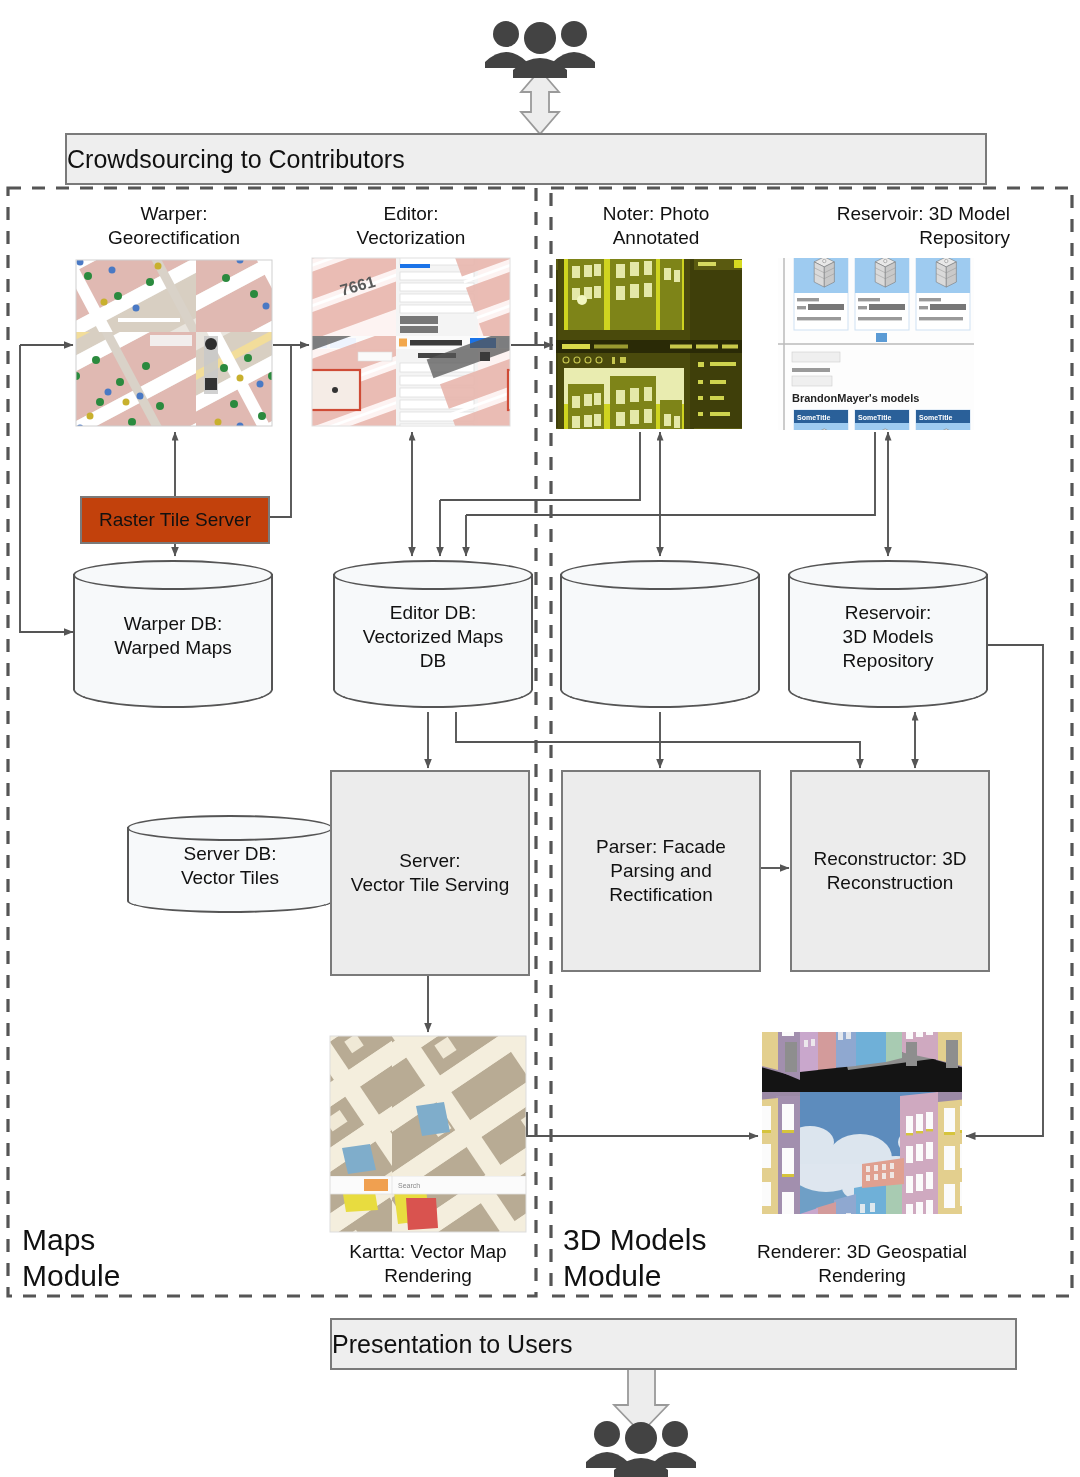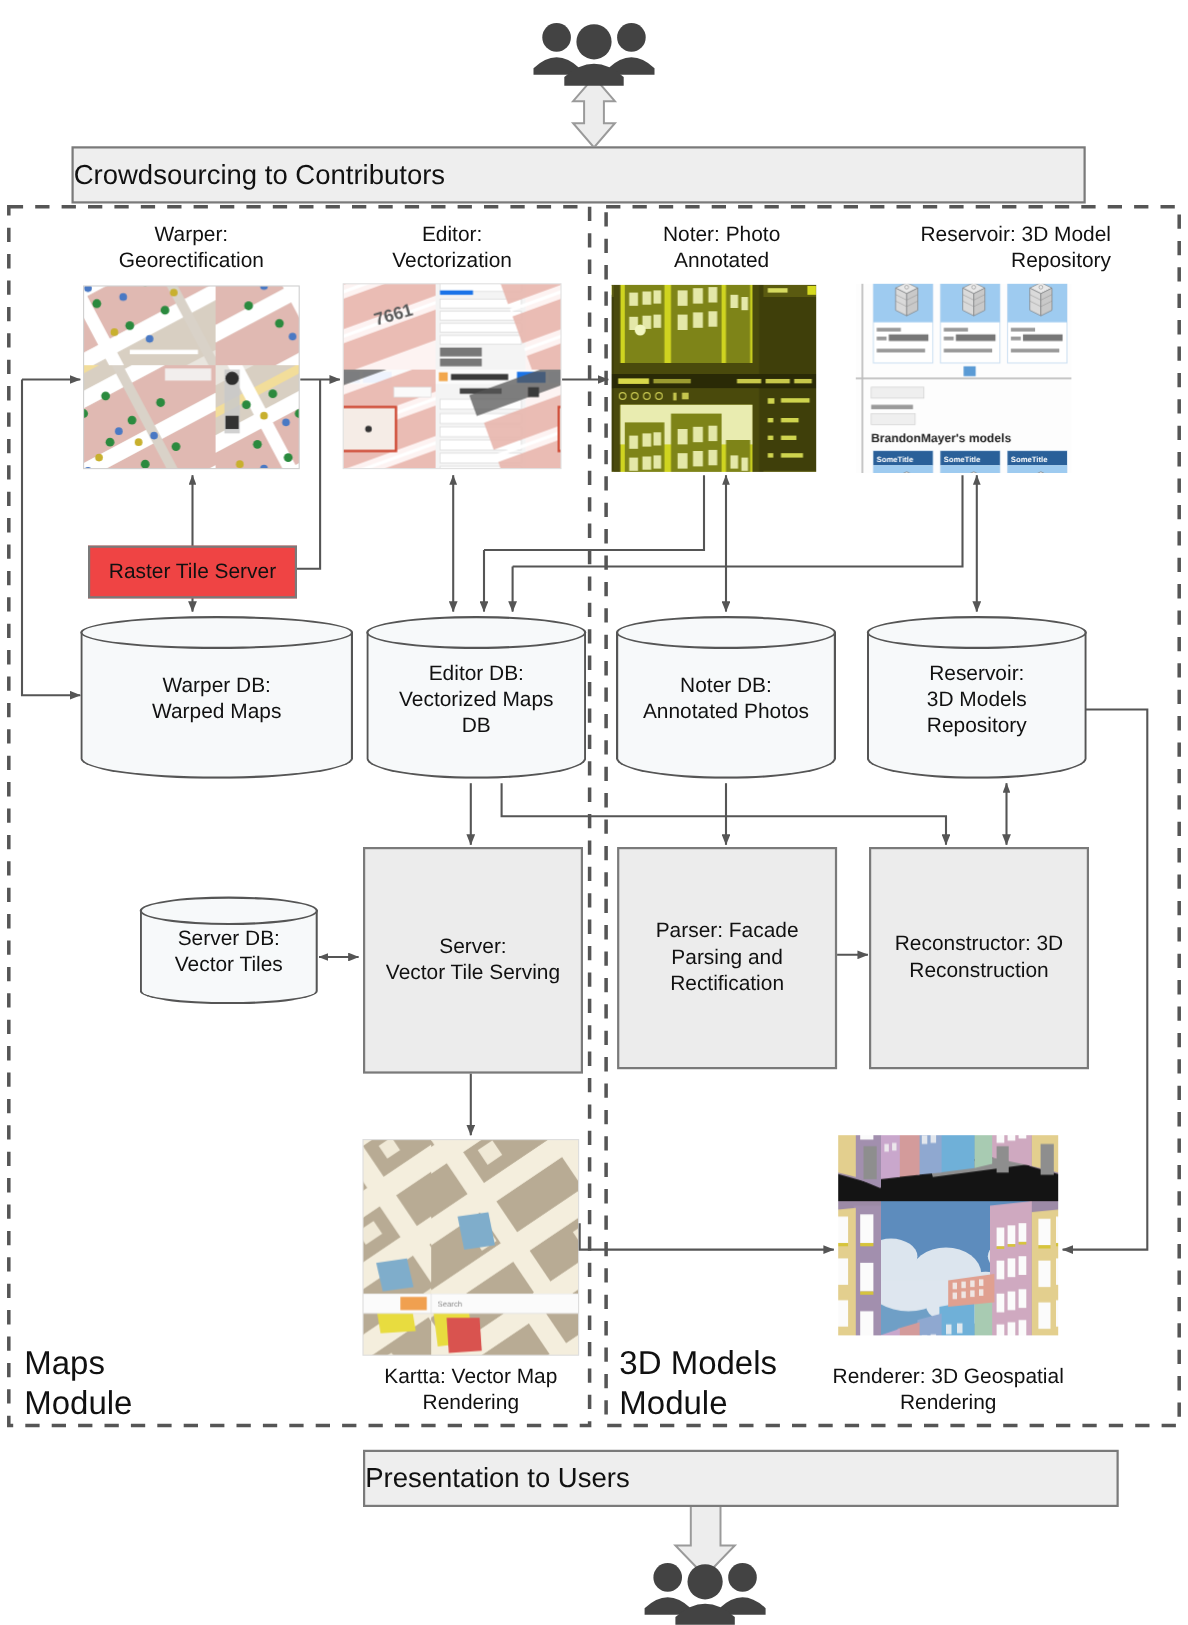--- a/index.html
+++ b/index.html
@@ -8,21 +8,21 @@
   svg.wires{position:absolute;left:0;top:0;width:1080px;height:1477px;pointer-events:none;}
 
   .bar{position:absolute;background:#eeeeee;border:2px solid #7a7a7a;display:flex;align-items:center;justify-content:flex-start;}
   .bar span{font-size:25px;color:#111;}
 
   .caption{position:absolute;text-align:center;font-size:19px;line-height:24px;color:#111;}
 
   .procbox{position:absolute;background:#ececec;border:2px solid #7a7a7a;display:flex;align-items:center;justify-content:center;text-align:center;}
   .procbox span{font-size:19px;line-height:24px;padding:0 8px;}
 
-  .smallbox{position:absolute;background:#ef4444;border:2px solid #7a7a7a;display:flex;align-items:center;justify-content:center;}
+  .smallbox{position:absolute;background:#c2410c;border:2px solid #7a7a7a;display:flex;align-items:center;justify-content:center;}
   .smallbox span{font-size:19px;}
 
   .modlabel{position:absolute;font-size:30px;line-height:36px;color:#111;}
 
   
   .db{position:absolute;}
   .db .body{position:absolute;left:0;right:0;top:14px;bottom:0;background:#f7f9fa;border-left:2.5px solid #555;border-right:2.5px solid #555;border-bottom:2.5px solid #555;border-radius:0 0 50% 50%/0 0 14% 14%;}
   .db .top{position:absolute;left:0;top:0;right:0;height:30px;background:#f7f9fa;border:2.5px solid #555;border-radius:50%;box-sizing:border-box;}
   .db .lbl{position:absolute;left:0;right:0;top:50%;transform:translateY(-46%);text-align:center;font-size:19px;line-height:24px;color:#111;}
 </style>
@@ -509,21 +509,21 @@
   </div>
   <div class="caption" style="left:798px;top:202px;width:212px;text-align:right;">
     <div>Reservoir: 3D Model</div>
     <div>Repository</div>
   </div>
 
   <div class="smallbox" style="left:80px;top:496px;width:186px;height:44px;">
     <span>Raster Tile Server</span>
   </div>
 
-  <div class="db" style="left:73px;top:560px;width:200px;height:148px;padding-left:48px;">
+  <div class="db" style="left:73px;top:560px;width:200px;height:148px;">
     <div class="body"></div>
       <div class="top"></div>
     <div class="lbl">
       <div>Warper DB:</div>
       <div>Warped Maps</div>
     </div>
   </div>
 
   <div class="db" style="left:333px;top:560px;width:200px;height:148px;">
     <div class="body"></div>
@@ -531,37 +531,33 @@
     <div class="lbl">
       <div>Editor DB:</div>
       <div>Vectorized Maps</div>
       <div>DB</div>
     </div>
   </div>
 
   <div class="db" style="left:560px;top:560px;width:200px;height:148px;">
     <div class="body"></div>
       <div class="top"></div>
-    <div class="lbl">
-      <div>Noter DB:</div>
-      <div>Annotated Photos</div>
-    </div>
   </div>
 
   <div class="db" style="left:788px;top:560px;width:200px;height:148px;">
     <div class="body"></div>
       <div class="top"></div>
     <div class="lbl">
       <div>Reservoir:</div>
       <div>3D Models</div>
       <div>Repository</div>
     </div>
   </div>
 
-  <div class="db" style="left:127px;top:815px;width:162px;height:98px;">
+  <div class="db" style="left:127px;top:815px;width:162px;height:98px;padding-left:44px;">
     <div class="body" style="top:12px;"></div>
       <div class="top" style="height:26px;"></div>
     <div class="lbl">
       <div>Server DB:</div>
       <div>Vector Tiles</div>
     </div>
   </div>
 
   <div class="procbox" style="left:330px;top:770px;width:196px;height:202px;">
     <span>

